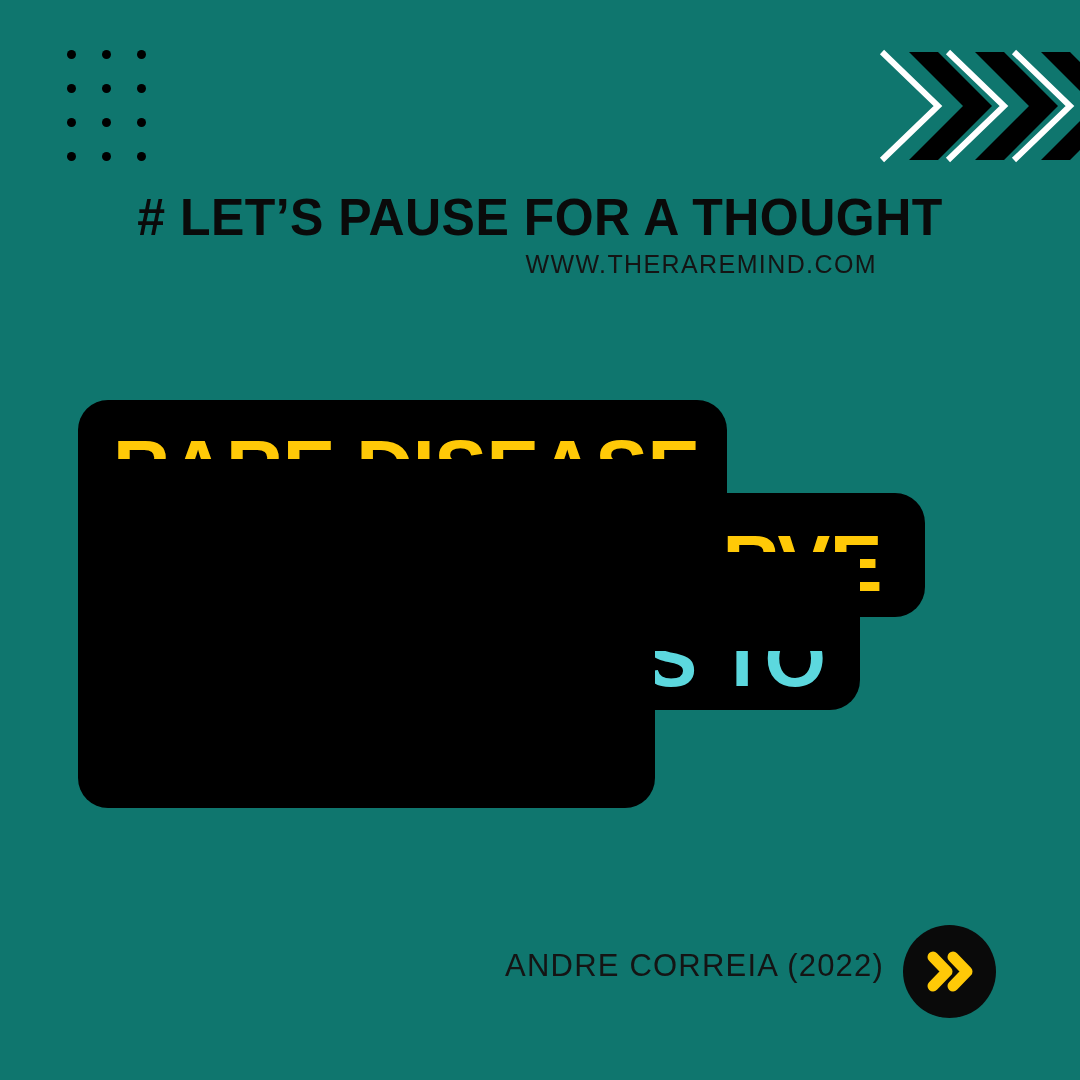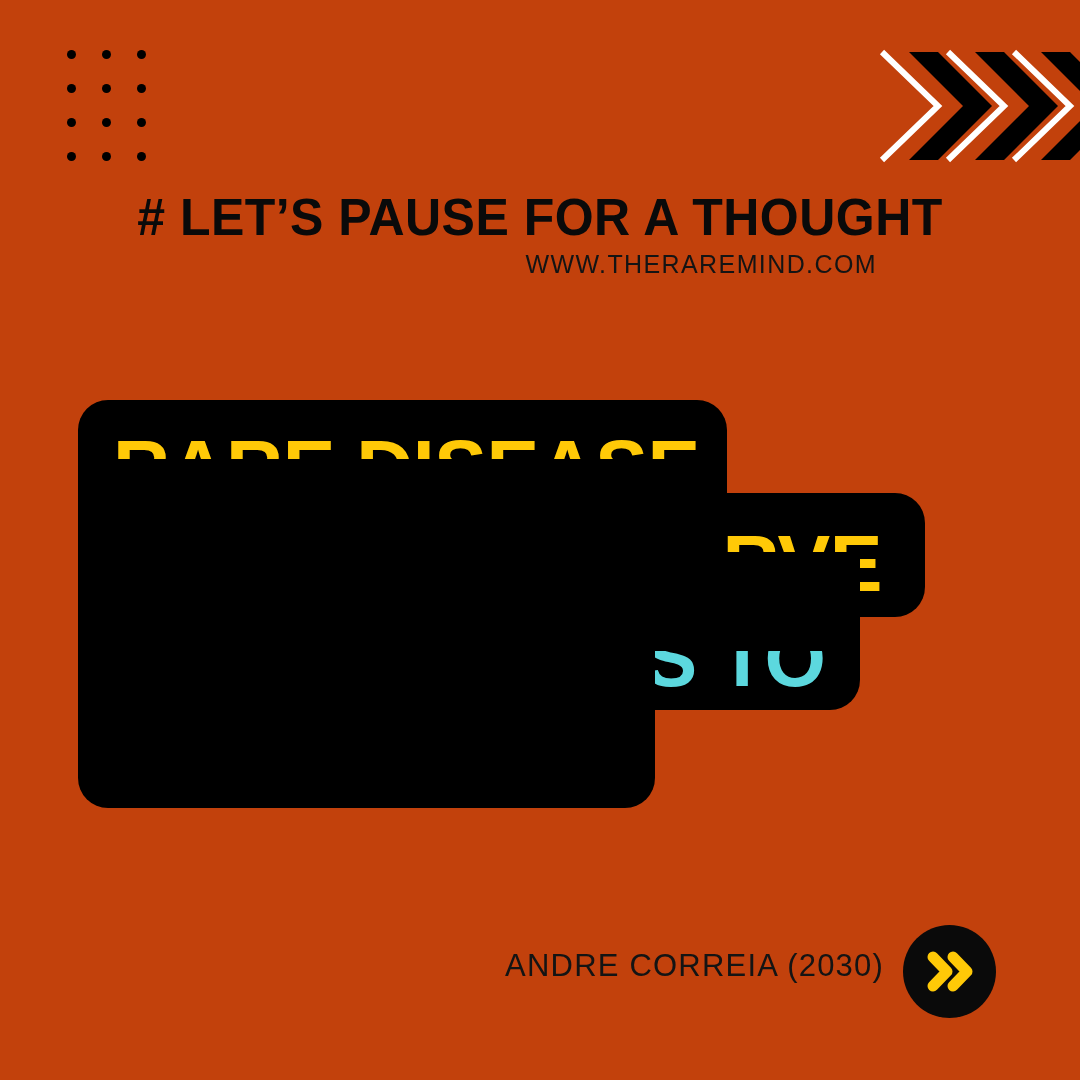--- a/index.html
+++ b/index.html
@@ -6,21 +6,21 @@
   html, body {
     margin: 0;
     padding: 0;
     background: #808080;
   }
   #canvas {
     position: relative;
     width: 1080px;
     height: 1080px;
     overflow: hidden;
-    background: #c2410c;
+    background: #0f766e;
     font-family: "Liberation Sans", sans-serif;
   }
 
   
   #dot-grid {
     position: absolute;
     left: 67px;
     top: 50px;
     width: 84px;
     height: 112px;
@@ -224,21 +224,21 @@
     <div id="headline-text">
       <div class="hl-line" id="hl-line-1">RARE DISEASE</div>
       <div class="hl-line" id="hl-line-2">PATIENTS DESERVE</div>
       <div class="hl-line" id="hl-line-3">FASTER PATHS TO</div>
     </div>
   <div class="filler" style="top: 59px; height: 99px; width: 649px;"></div>
       <div class="filler" style="top: 152px; height: 99px; width: 782px;"></div>
       <div class="filler" style="top: 246px; height: 98px; width: 577px;"></div>
     </div>
 
-  <div id="attribution">ANDRE CORREIA (2030)</div>
+  <div id="attribution">ANDRE CORREIA (2022)</div>
 
   <div id="badge-circle">
     <svg width="93" height="93" viewBox="0 0 93 93" aria-hidden="true">
       <path d="M30 32 L44 46.5 L30 61" fill="none" stroke="#FFC907" stroke-width="11" stroke-linecap="round" stroke-linejoin="round"></path>
       <path d="M50 32 L64 46.5 L50 61" fill="none" stroke="#FFC907" stroke-width="11" stroke-linecap="round" stroke-linejoin="round"></path>
     </svg>
   </div>
 
 </div>
 

